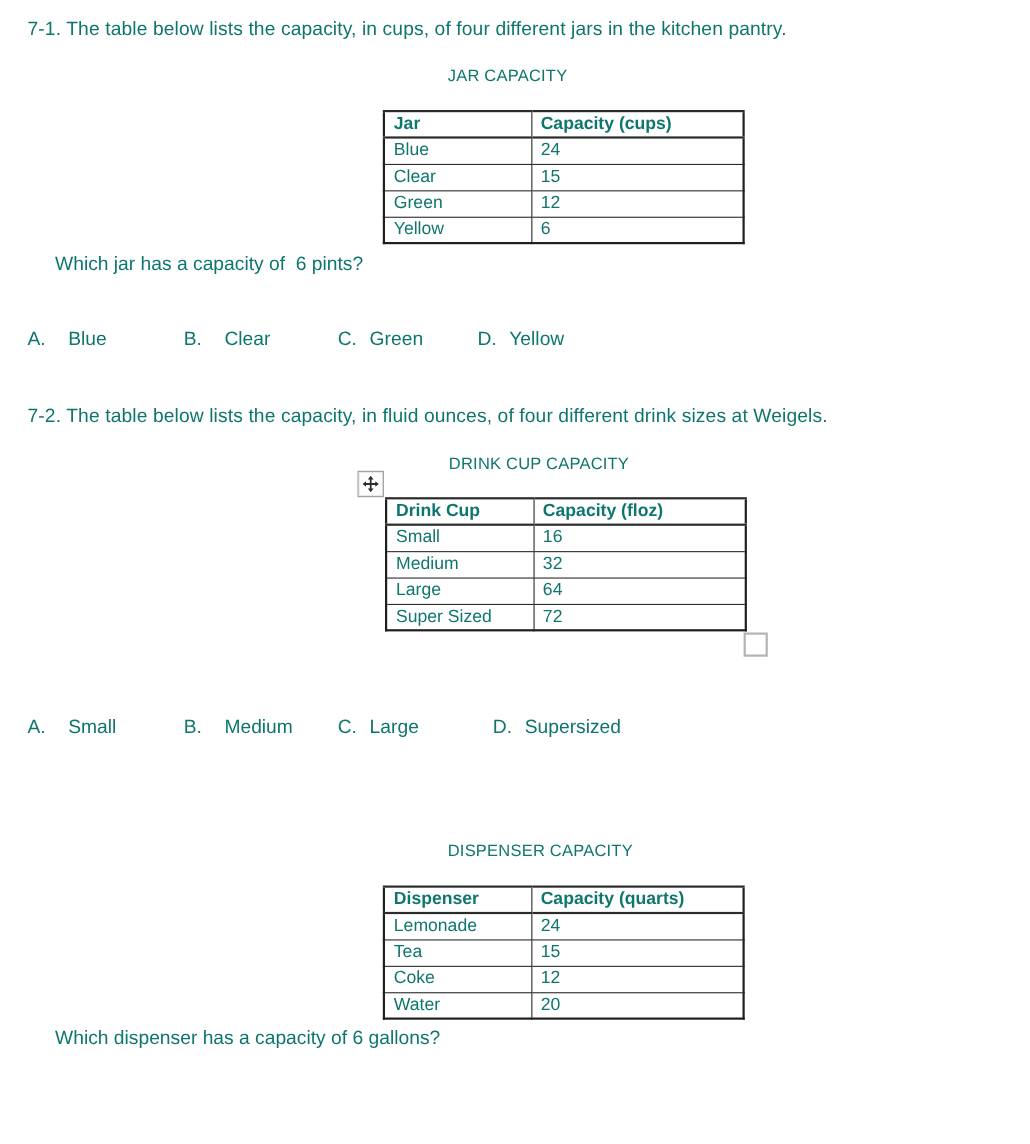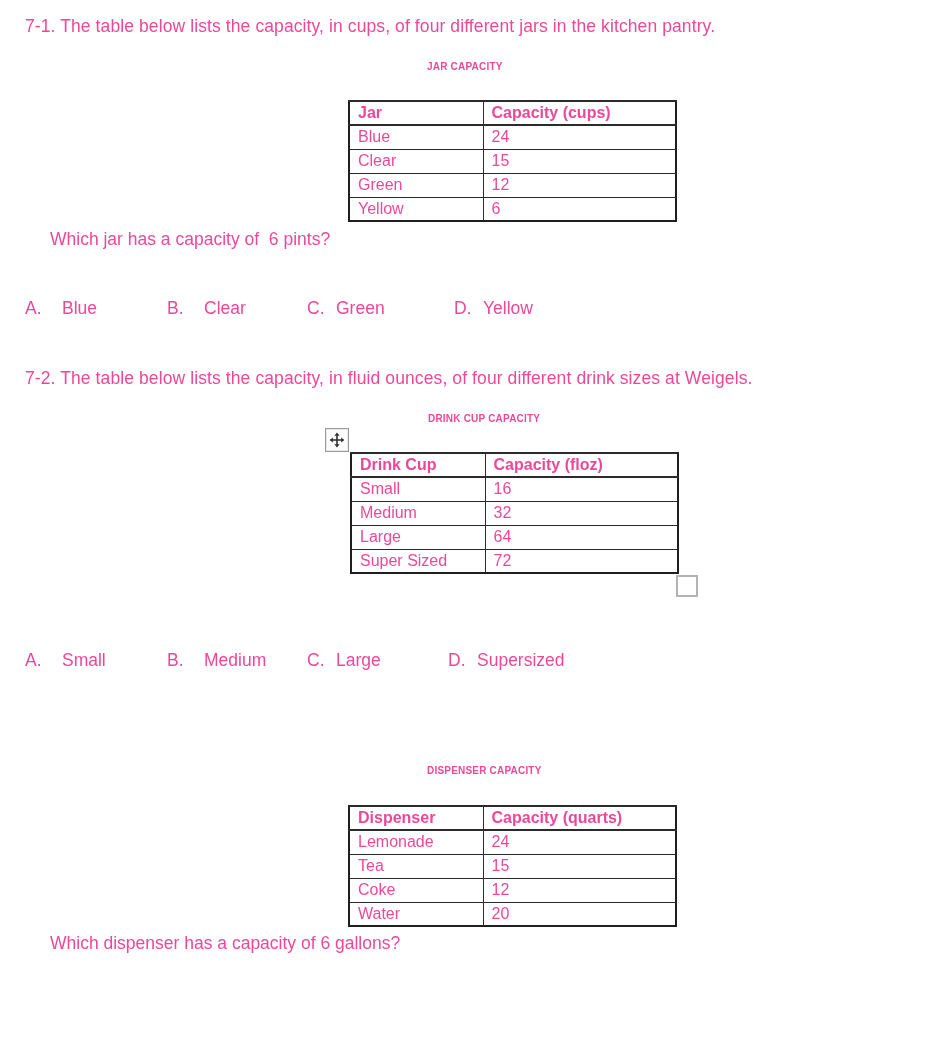--- a/index.html
+++ b/index.html
@@ -3,36 +3,35 @@
 <meta charset="utf-8">
 <style>
   * { margin: 0; padding: 0; box-sizing: border-box; }
   html, body { background: #ffffff; }
   .page {
     position: relative;
     width: 936px;
     height: 1040px;
     background: #ffffff;
     font-family: "Liberation Sans", "DejaVu Sans", sans-serif;
-    color: #ec4899;
+    color: #0f766e;
     overflow: hidden;
   }
   .prompt {
     position: absolute;
     font-size: 17.5px;
     white-space: pre;
     letter-spacing: 0.1px;
   }
   .table-title {
     position: absolute;
-    font-size: 10px;
-    font-weight: bold;
+    font-size: 15px;
+    font-weight: normal;
     letter-spacing: 0.2px;
     white-space: pre;
-    margin-left: 20px;
   }
   .question {
     position: absolute;
     font-size: 17.5px;
     white-space: pre;
     margin-left: 25px;
   }
   table.cap-table {
     position: absolute;
     border-collapse: collapse;
@@ -116,21 +115,21 @@
       </tr>
     </tbody>
   </table>
 
   <div class="question" style="left:25px; top:229px">Which jar has a capacity of  6 pints?</div>
 
   <div class="choices" style="top:277px">
     <span class="choice w-a" style="left:25px"><span class="choice-label">A.</span><span>Blue</span></span>
     <span class="choice w-b" style="left:167px"><span class="choice-label">B.</span><span>Clear</span></span>
     <span class="choice w-c" style="left:307px"><span class="choice-label">C.</span><span>Green</span></span>
-    <span class="choice w-d" style="left:454px"><span class="choice-label">D.</span><span>Yellow</span></span>
+    <span class="choice w-d" style="left:434px"><span class="choice-label">D.</span><span>Yellow</span></span>
   </div>
 
   <div class="prompt" style="left:25px; top:368px">7-2. The table below lists the capacity, in fluid ounces, of four different drink sizes at Weigels.</div>
 
   <div class="table-title" style="left:408px; top:413px">DRINK CUP CAPACITY</div>
 
   <div class="move-handle" style="left:325px; top:428px">
     <svg width="16" height="16" viewBox="0 0 16 16">
       <path d="M8 3.2 v9.6 M3.2 8 h9.6" stroke="#2d2d2d" stroke-width="1.6" fill="none"></path>
       <path d="M8 0.6 L10.6 3.8 H5.4 Z" fill="#2d2d2d"></path>

